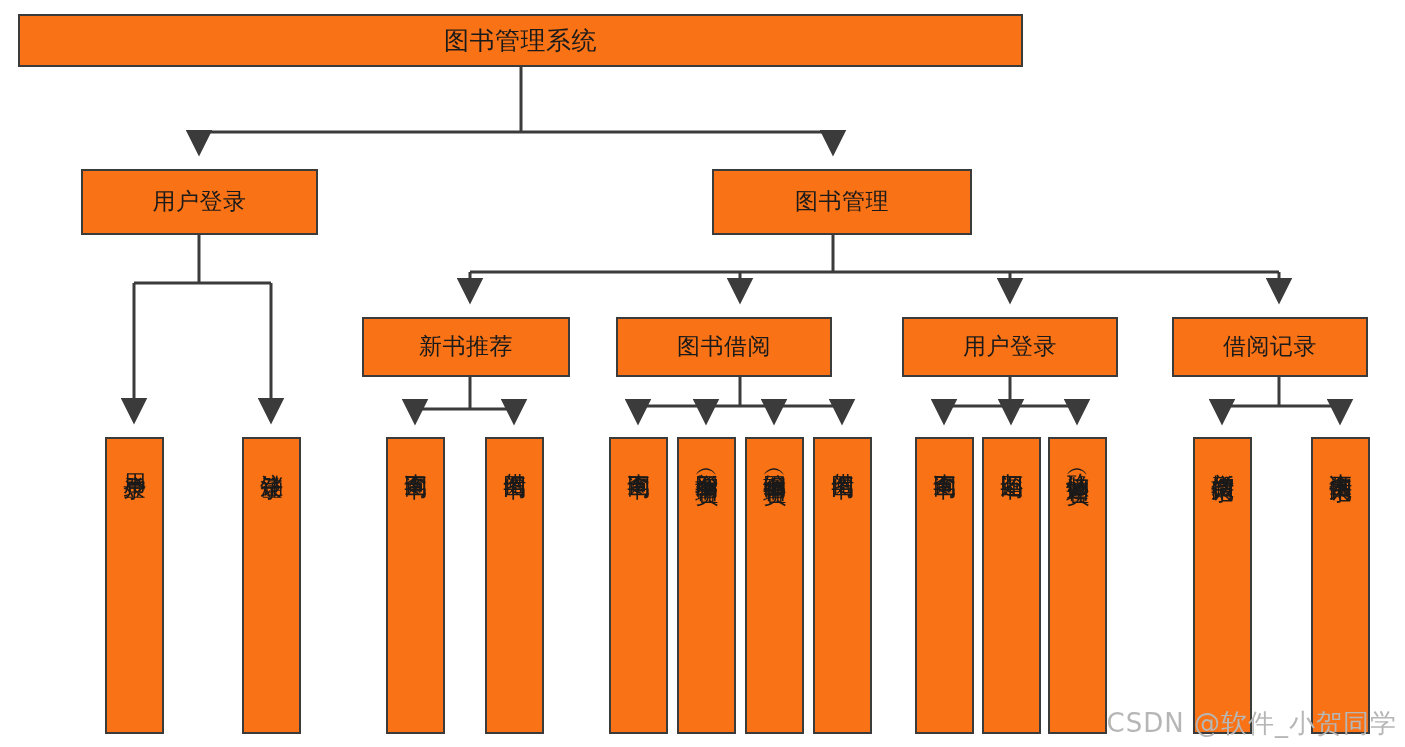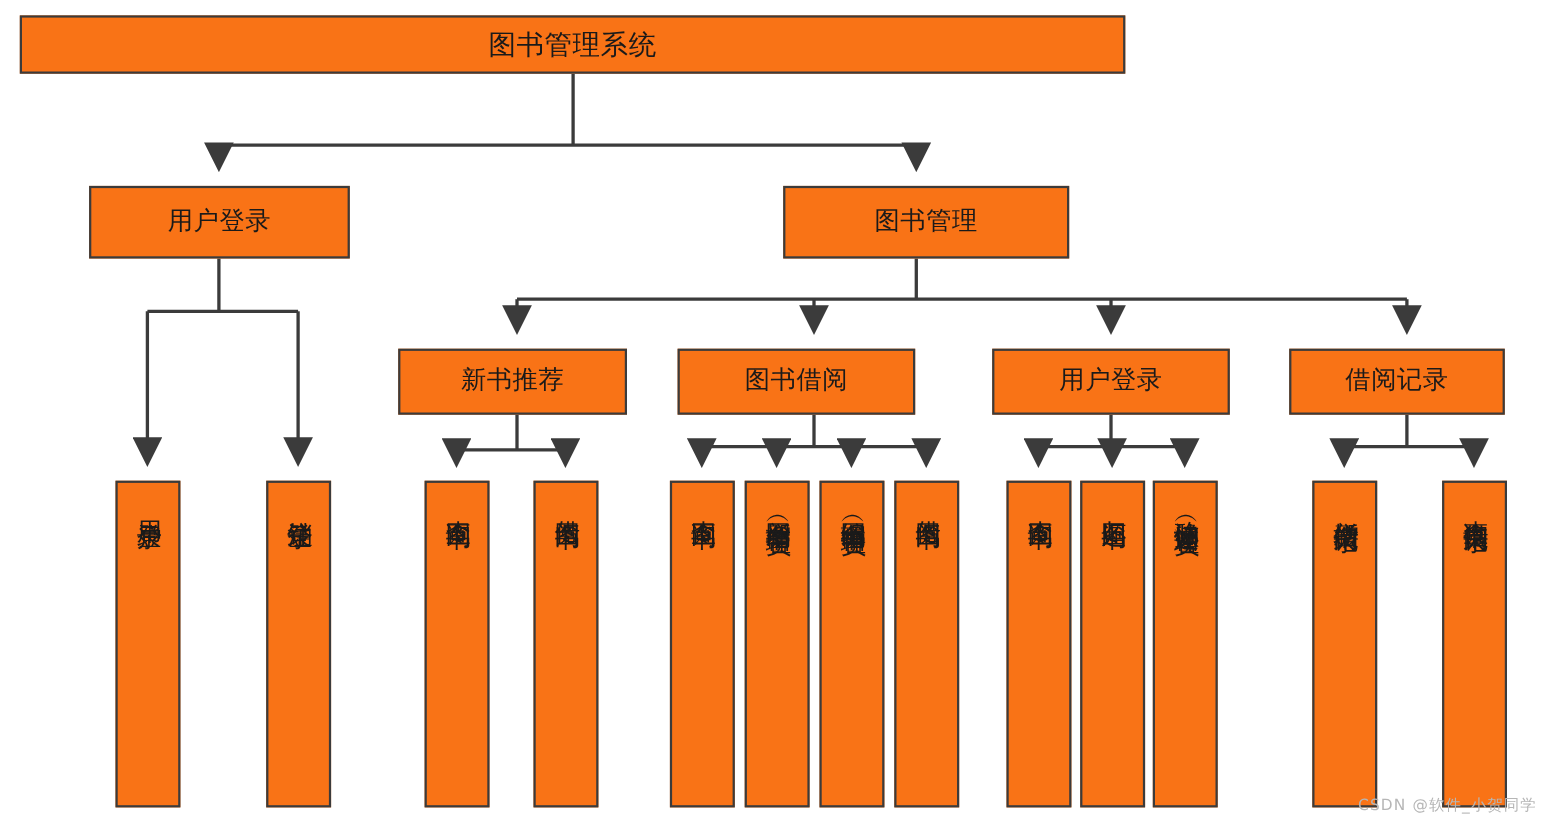--- a/index.html
+++ b/index.html
@@ -42,21 +42,21 @@
     font-size:23px;
     line-height:1.02;
     letter-spacing:1.5px;
     white-space:normal;
     max-height:264px;
   }
   .watermark{
     position:absolute;
     right:8px;
     bottom:6px;
-    font-size:14px;
+    font-size:26px;
     color:#b6b6b6;
     letter-spacing:1px;
     white-space:nowrap;
     pointer-events:none;
     margin-left:35px;
   }
 </style>
 </head>
 <body>
 

